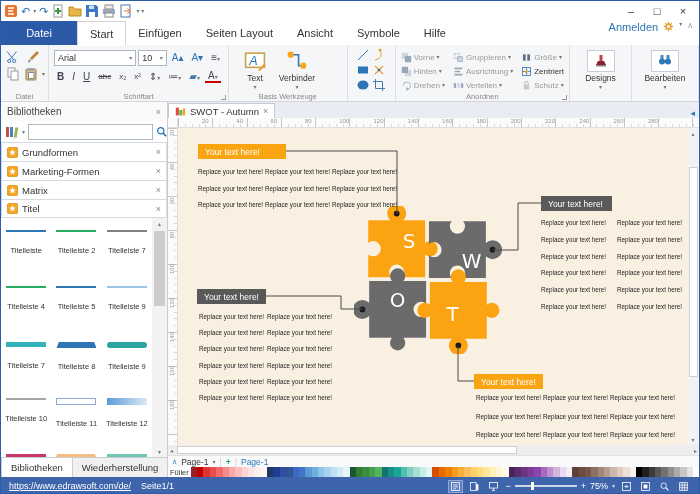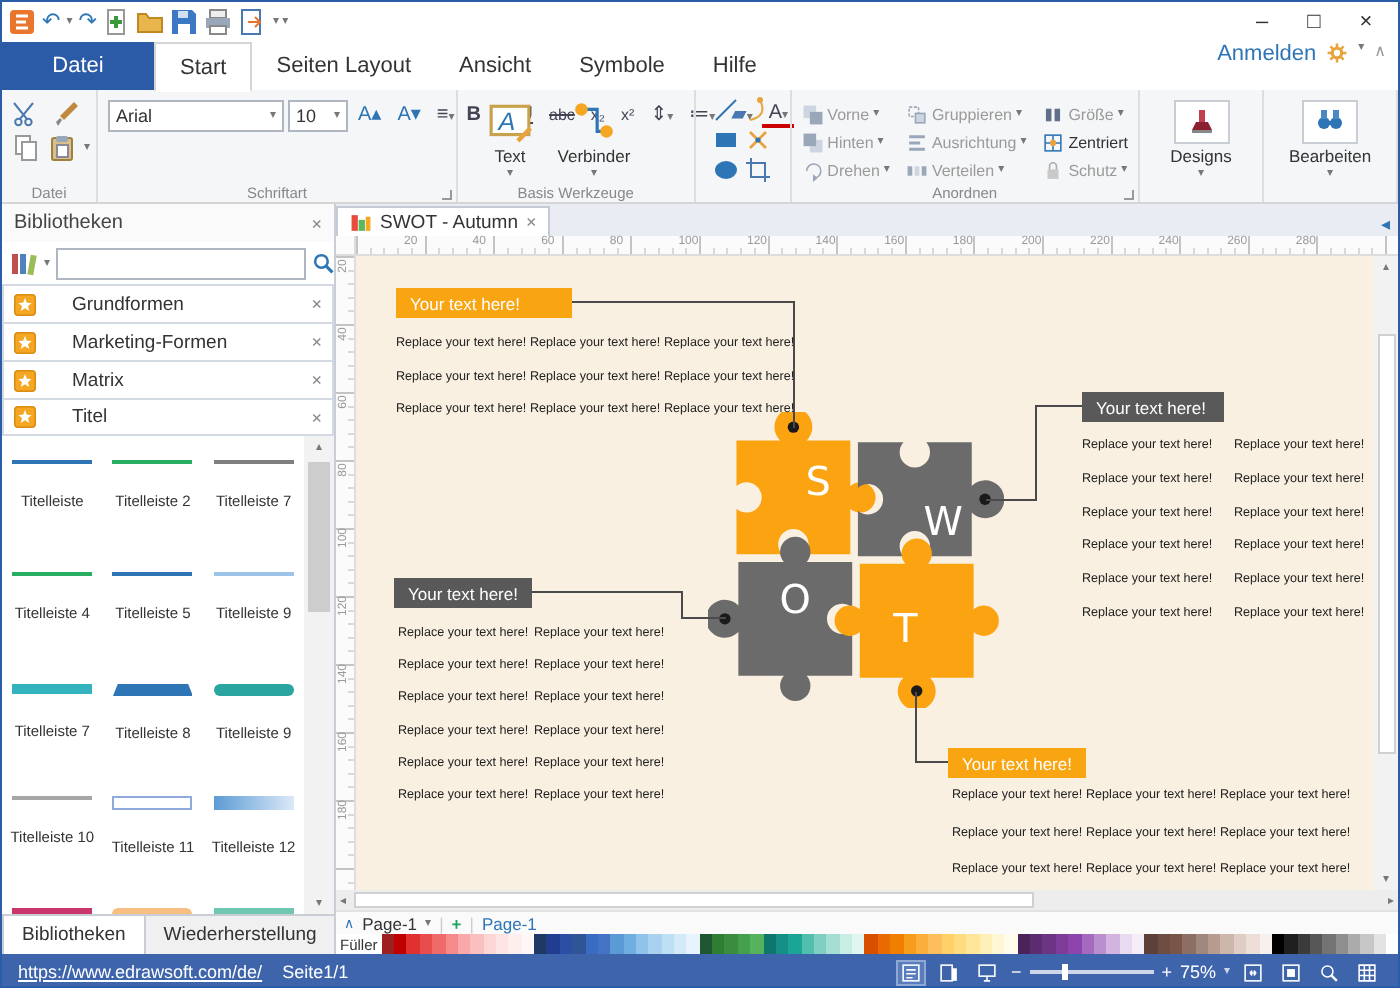--- a/index.html
+++ b/index.html
@@ -37,21 +37,21 @@
 .abtn{display:flex;align-items:center;gap:2px;font-size:8px;color:#9a9a9a;height:12px}
 .abtn.on{color:#333}
 .bigbtn{display:flex;flex-direction:column;align-items:center;gap:1px;width:56px;padding-top:2px;font-size:8.5px;color:#333}
 .bigbtn .frame{border:1px solid #c9ced6;background:#fff;padding:2px 6px}
 
 .main{display:flex;height:375px}
 .sidebar{width:167px;border-right:1px solid #c9ced6;display:flex;flex-direction:column;background:#fff}
 .sb-head{height:19px;display:flex;align-items:center;padding:0 6px;font-size:10px;color:#444;justify-content:space-between;background:#fafafa}
 .sb-search{height:21px;display:flex;align-items:center;gap:3px;padding:0 4px}
 .sb-input{flex:1;height:16px;border:1px solid #aeb6c2;font-size:9px;padding:0 3px;color:#333}
-.librow{height:19px;display:flex;align-items:center;gap:18px;border:1px solid #d4dae4;border-bottom:none;background:#fff;padding:0 5px;font-size:9.5px;color:#333}
+.librow{height:19px;display:flex;align-items:center;gap:4px;border:1px solid #d4dae4;border-bottom:none;background:#fff;padding:0 5px;font-size:9.5px;color:#333}
 .librow:last-of-type{border-bottom:1px solid #d4dae4}
 .closex{margin-left:auto;color:#888;font-size:9px}
 .sb-shapes{flex:1;position:relative;overflow:hidden}
 #shape-grid{position:absolute;left:0;top:0;right:15px;display:grid;grid-template-columns:1fr 1fr 1fr;padding-top:4px}
 .cell{height:56px;display:flex;flex-direction:column;align-items:center;justify-content:flex-start;padding-top:8px}
 .shp{width:40px;margin-bottom:14px}
 .cell .lbl{font-size:7.5px;color:#333;white-space:nowrap}
 .sb-scroll{position:absolute;right:0;top:0;bottom:0;width:15px;background:#F2F2F2;display:flex;flex-direction:column;align-items:center}
 .sthumb{width:11px;height:75px;background:#CDCDCD;margin-top:2px}
 .sb-tabs{height:20px;display:flex;background:#F0F0F0;border-top:1px solid #c9ced6;font-size:9.5px}
@@ -152,20 +152,21 @@
       <div class="win-btn">–</div>
       <div class="win-btn">□</div>
       <div class="win-btn">×</div>
     </div>
   </div>
 
   <div class="menubar">
     <div class="file-tab">Datei</div>
     <div id="menu-tabs">
         <div class="mtab act">Start</div>
+        <div class="mtab">Einfügen</div>
         <div class="mtab">Seiten Layout</div>
         <div class="mtab">Ansicht</div>
         <div class="mtab">Symbole</div>
         <div class="mtab">Hilfe</div>
       </div>
     <div class="menu-right">
       <span class="signin">Anmelden</span>
       <i class="ic sm">
           <svg viewBox="0 0 14 14">
             <circle cx="7" cy="7" r="3" fill="none" stroke="#E8A33D" stroke-width="2"></circle>
@@ -208,21 +209,21 @@
                 <rect x="4" y="1" width="6" height="3" rx="1" fill="#9aa7b8"></rect>
                 <rect x="4.5" y="5.5" width="5.5" height="6" fill="#fff" stroke="#889"></rect>
               </svg>
             </i>
           <span class="arr">▾</span>
         </div>
       </div>
       <div class="rlabel">Datei</div>
     </div>
 
-    <div class="rgroup" style="width:180px;flex-direction:row">
+    <div class="rgroup" style="width:180px;flex-direction:column">
       <div class="fontrow">
         <div class="selbox" style="width:88px">
             <span>Arial</span>
             <span class="arr">▾</span>
           </div>
         <div class="selbox" style="width:30px">
             <span>10</span>
             <span class="arr">▾</span>
           </div>
         <span class="fstyle" style="color:#2E75B6">A▴</span>

